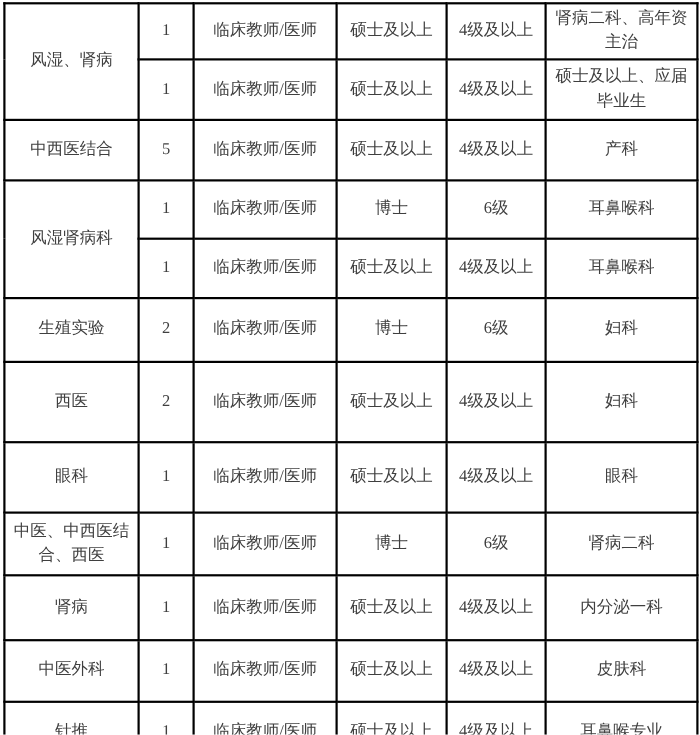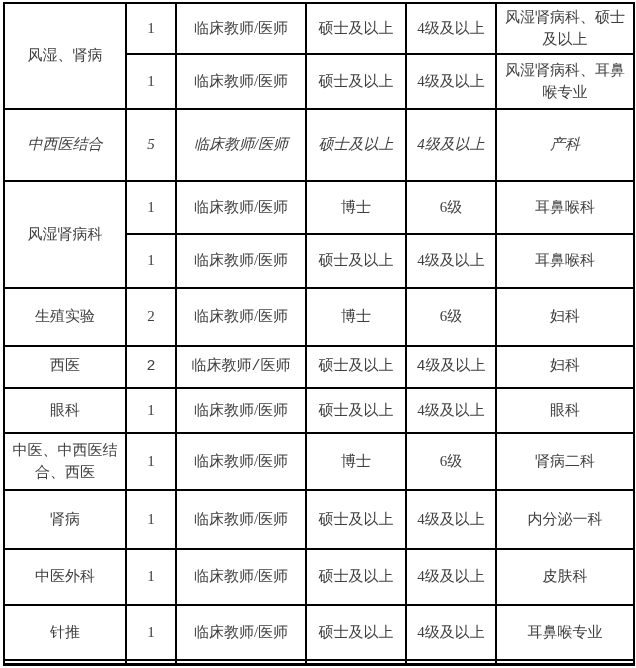--- a/index.html
+++ b/index.html
@@ -57,30 +57,30 @@
       <col style="width:90px">
       <col style="width:138px">
     </colgroup>
     <tbody data-name="table-body">
         <tr data-name="table-row" style="height: 51px;">
           <td data-name="specialty-cell" rowspan="2">风湿、肾病</td>
           <td data-name="count-cell">1</td>
           <td data-name="position-cell">临床教师/医师</td>
           <td data-name="degree-cell">硕士及以上</td>
           <td data-name="english-cell">4级及以上</td>
-          <td data-name="department-cell">风湿肾病科、硕士及以上</td>
+          <td data-name="department-cell">肾病二科、高年资主治</td>
         </tr>
         <tr data-name="table-row" style="height: 55px;">
           <td data-name="count-cell">1</td>
           <td data-name="position-cell">临床教师/医师</td>
           <td data-name="degree-cell">硕士及以上</td>
           <td data-name="english-cell">4级及以上</td>
-          <td data-name="department-cell">风湿肾病科、耳鼻喉专业</td>
+          <td data-name="department-cell">硕士及以上、应届毕业生</td>
         </tr>
-        <tr data-name="table-row" style="height: 72px; font-style: italic;">
+        <tr data-name="table-row" style="height: 55px;">
           <td data-name="specialty-cell">中西医结合</td>
           <td data-name="count-cell">5</td>
           <td data-name="position-cell">临床教师/医师</td>
           <td data-name="degree-cell">硕士及以上</td>
           <td data-name="english-cell">4级及以上</td>
           <td data-name="department-cell">产科</td>
         </tr>
         <tr data-name="table-row" style="height: 53px;">
           <td data-name="specialty-cell" rowspan="2">风湿肾病科</td>
           <td data-name="count-cell">1</td>
@@ -97,29 +97,29 @@
           <td data-name="department-cell">耳鼻喉科</td>
         </tr>
         <tr data-name="table-row" style="height: 58px;">
           <td data-name="specialty-cell">生殖实验</td>
           <td data-name="count-cell">2</td>
           <td data-name="position-cell">临床教师/医师</td>
           <td data-name="degree-cell">博士</td>
           <td data-name="english-cell">6级</td>
           <td data-name="department-cell">妇科</td>
         </tr>
-        <tr data-name="table-row" style="height: 42px; font-family: Liberation Mono, monospace;">
+        <tr data-name="table-row" style="height: 73px;">
           <td data-name="specialty-cell">西医</td>
           <td data-name="count-cell">2</td>
           <td data-name="position-cell">临床教师/医师</td>
           <td data-name="degree-cell">硕士及以上</td>
           <td data-name="english-cell">4级及以上</td>
           <td data-name="department-cell">妇科</td>
         </tr>
-        <tr data-name="table-row" style="height: 45px;">
+        <tr data-name="table-row" style="height: 64px;">
           <td data-name="specialty-cell">眼科</td>
           <td data-name="count-cell">1</td>
           <td data-name="position-cell">临床教师/医师</td>
           <td data-name="degree-cell">硕士及以上</td>
           <td data-name="english-cell">4级及以上</td>
           <td data-name="department-cell">眼科</td>
         </tr>
         <tr data-name="table-row" style="height: 57px; padding-left: 39px;">
           <td data-name="specialty-cell">中医、中西医结合、西医</td>
           <td data-name="count-cell">1</td>

